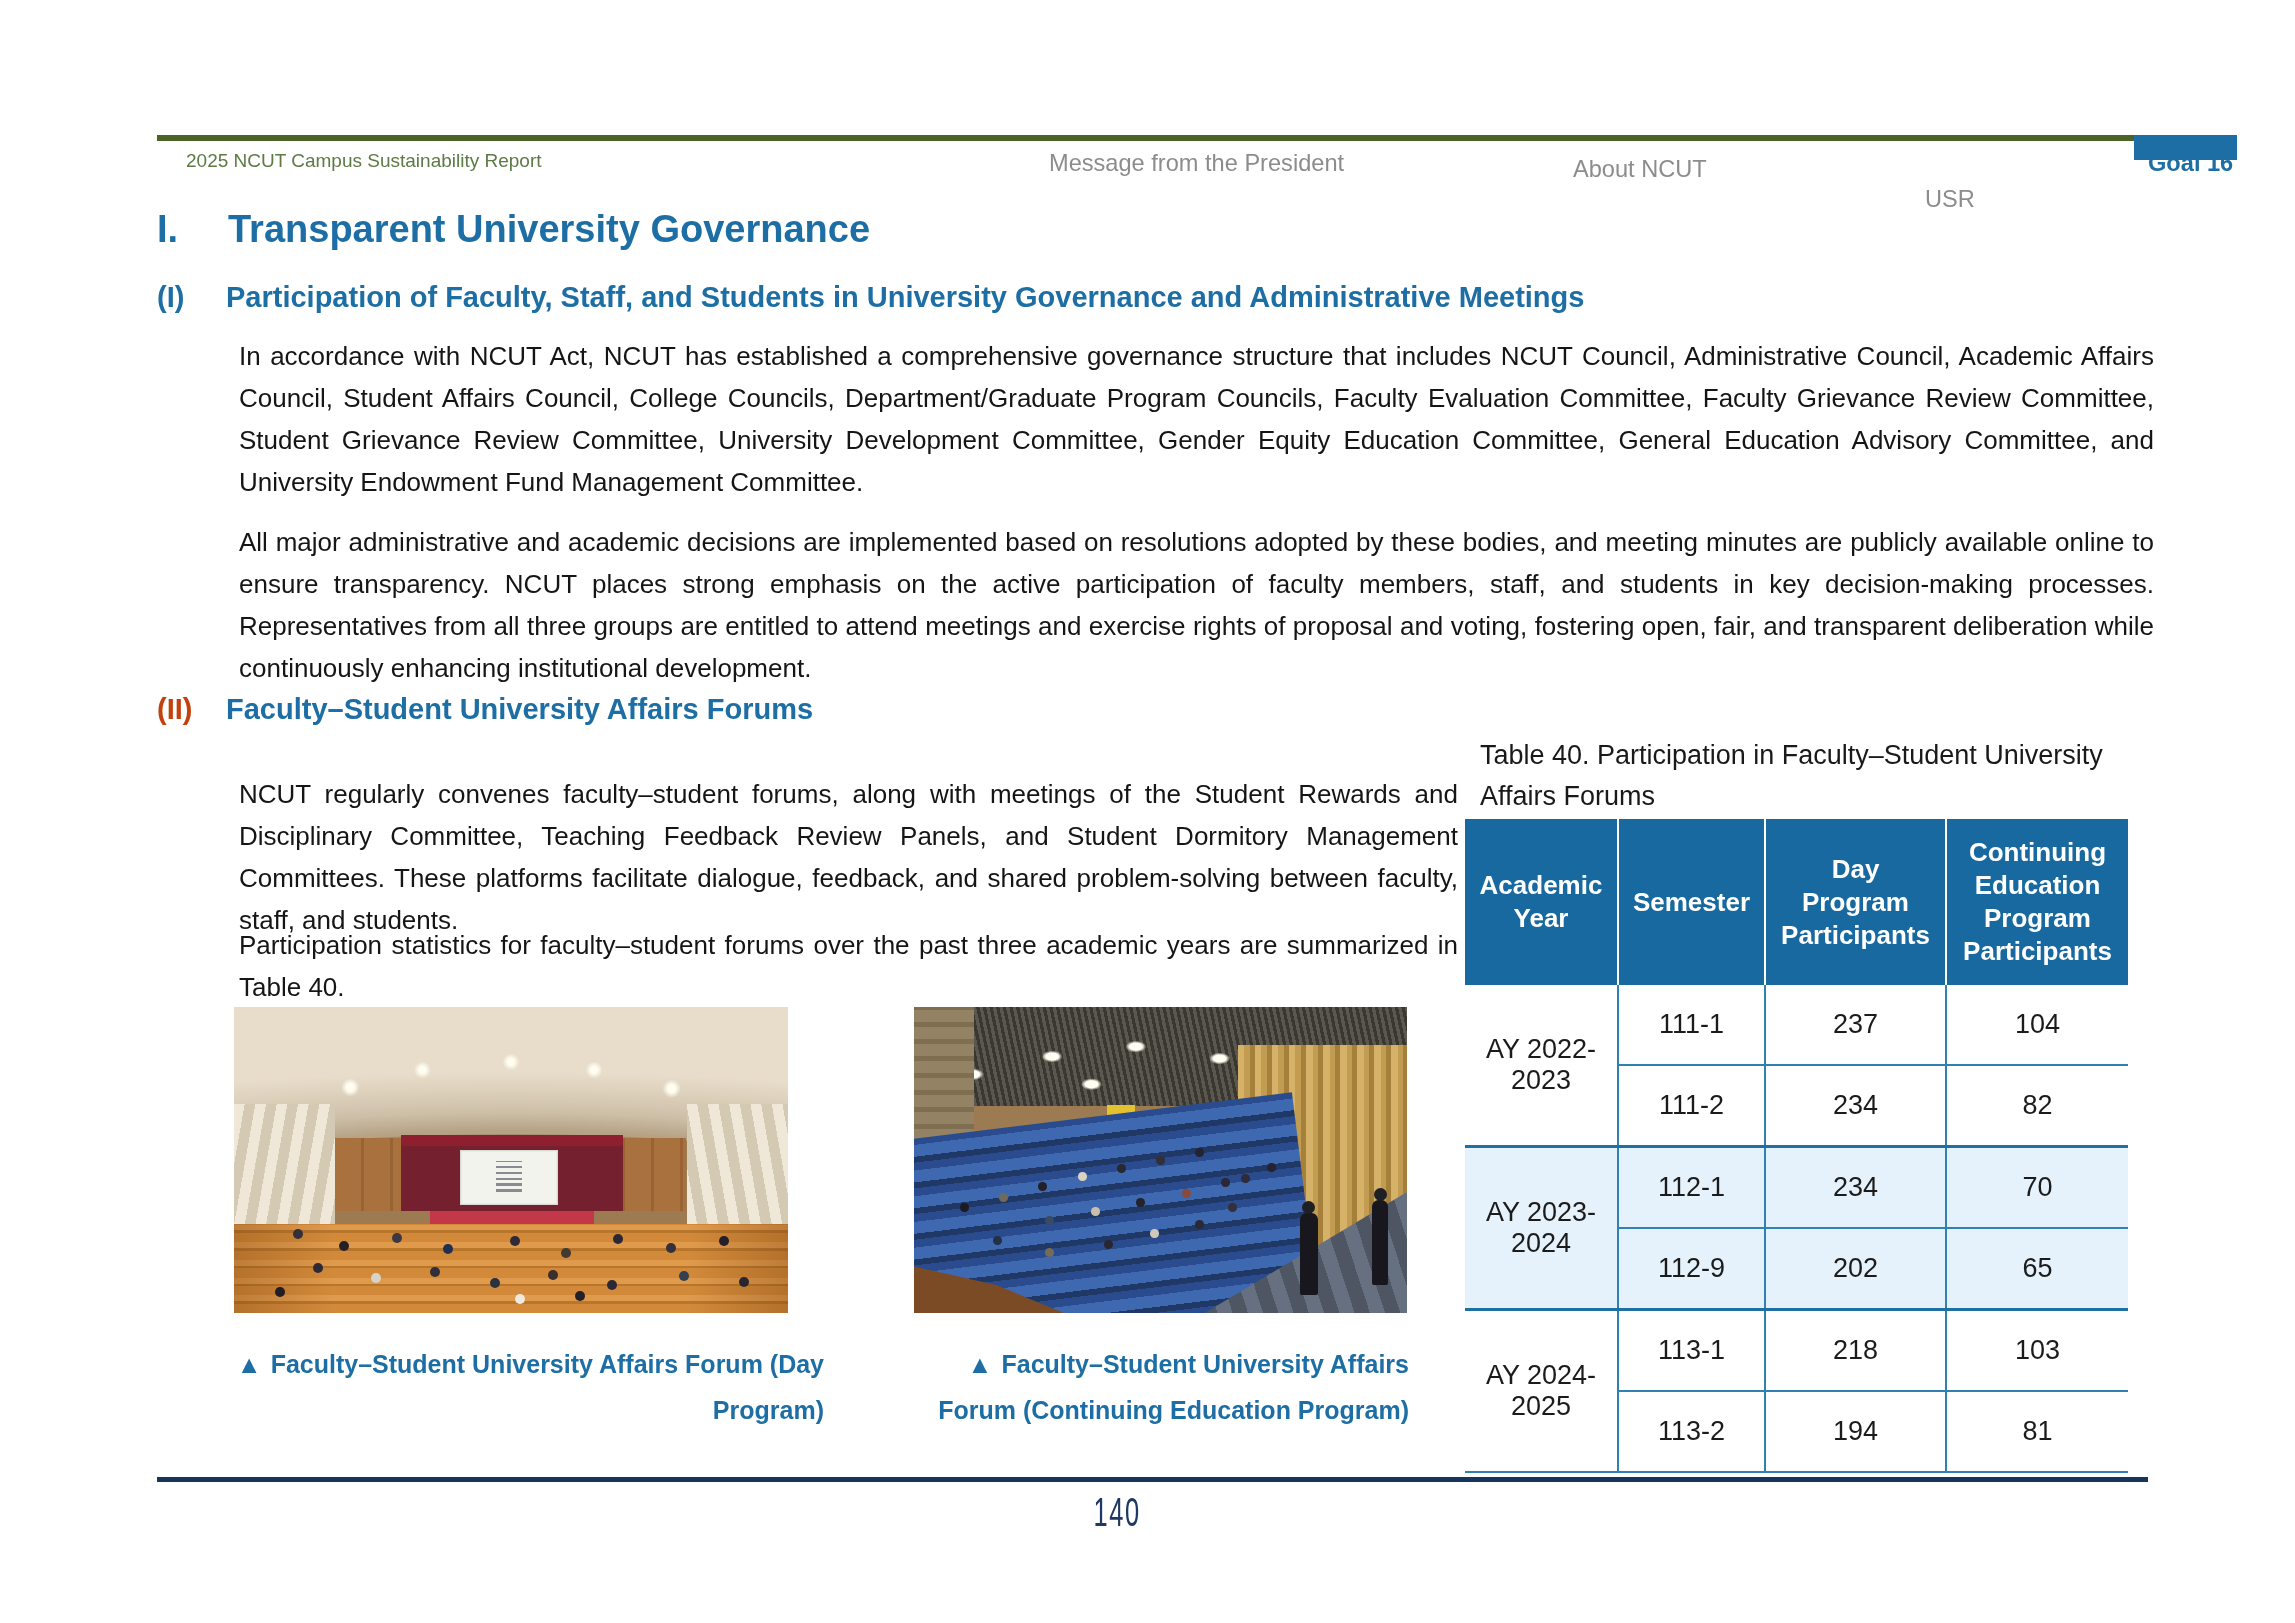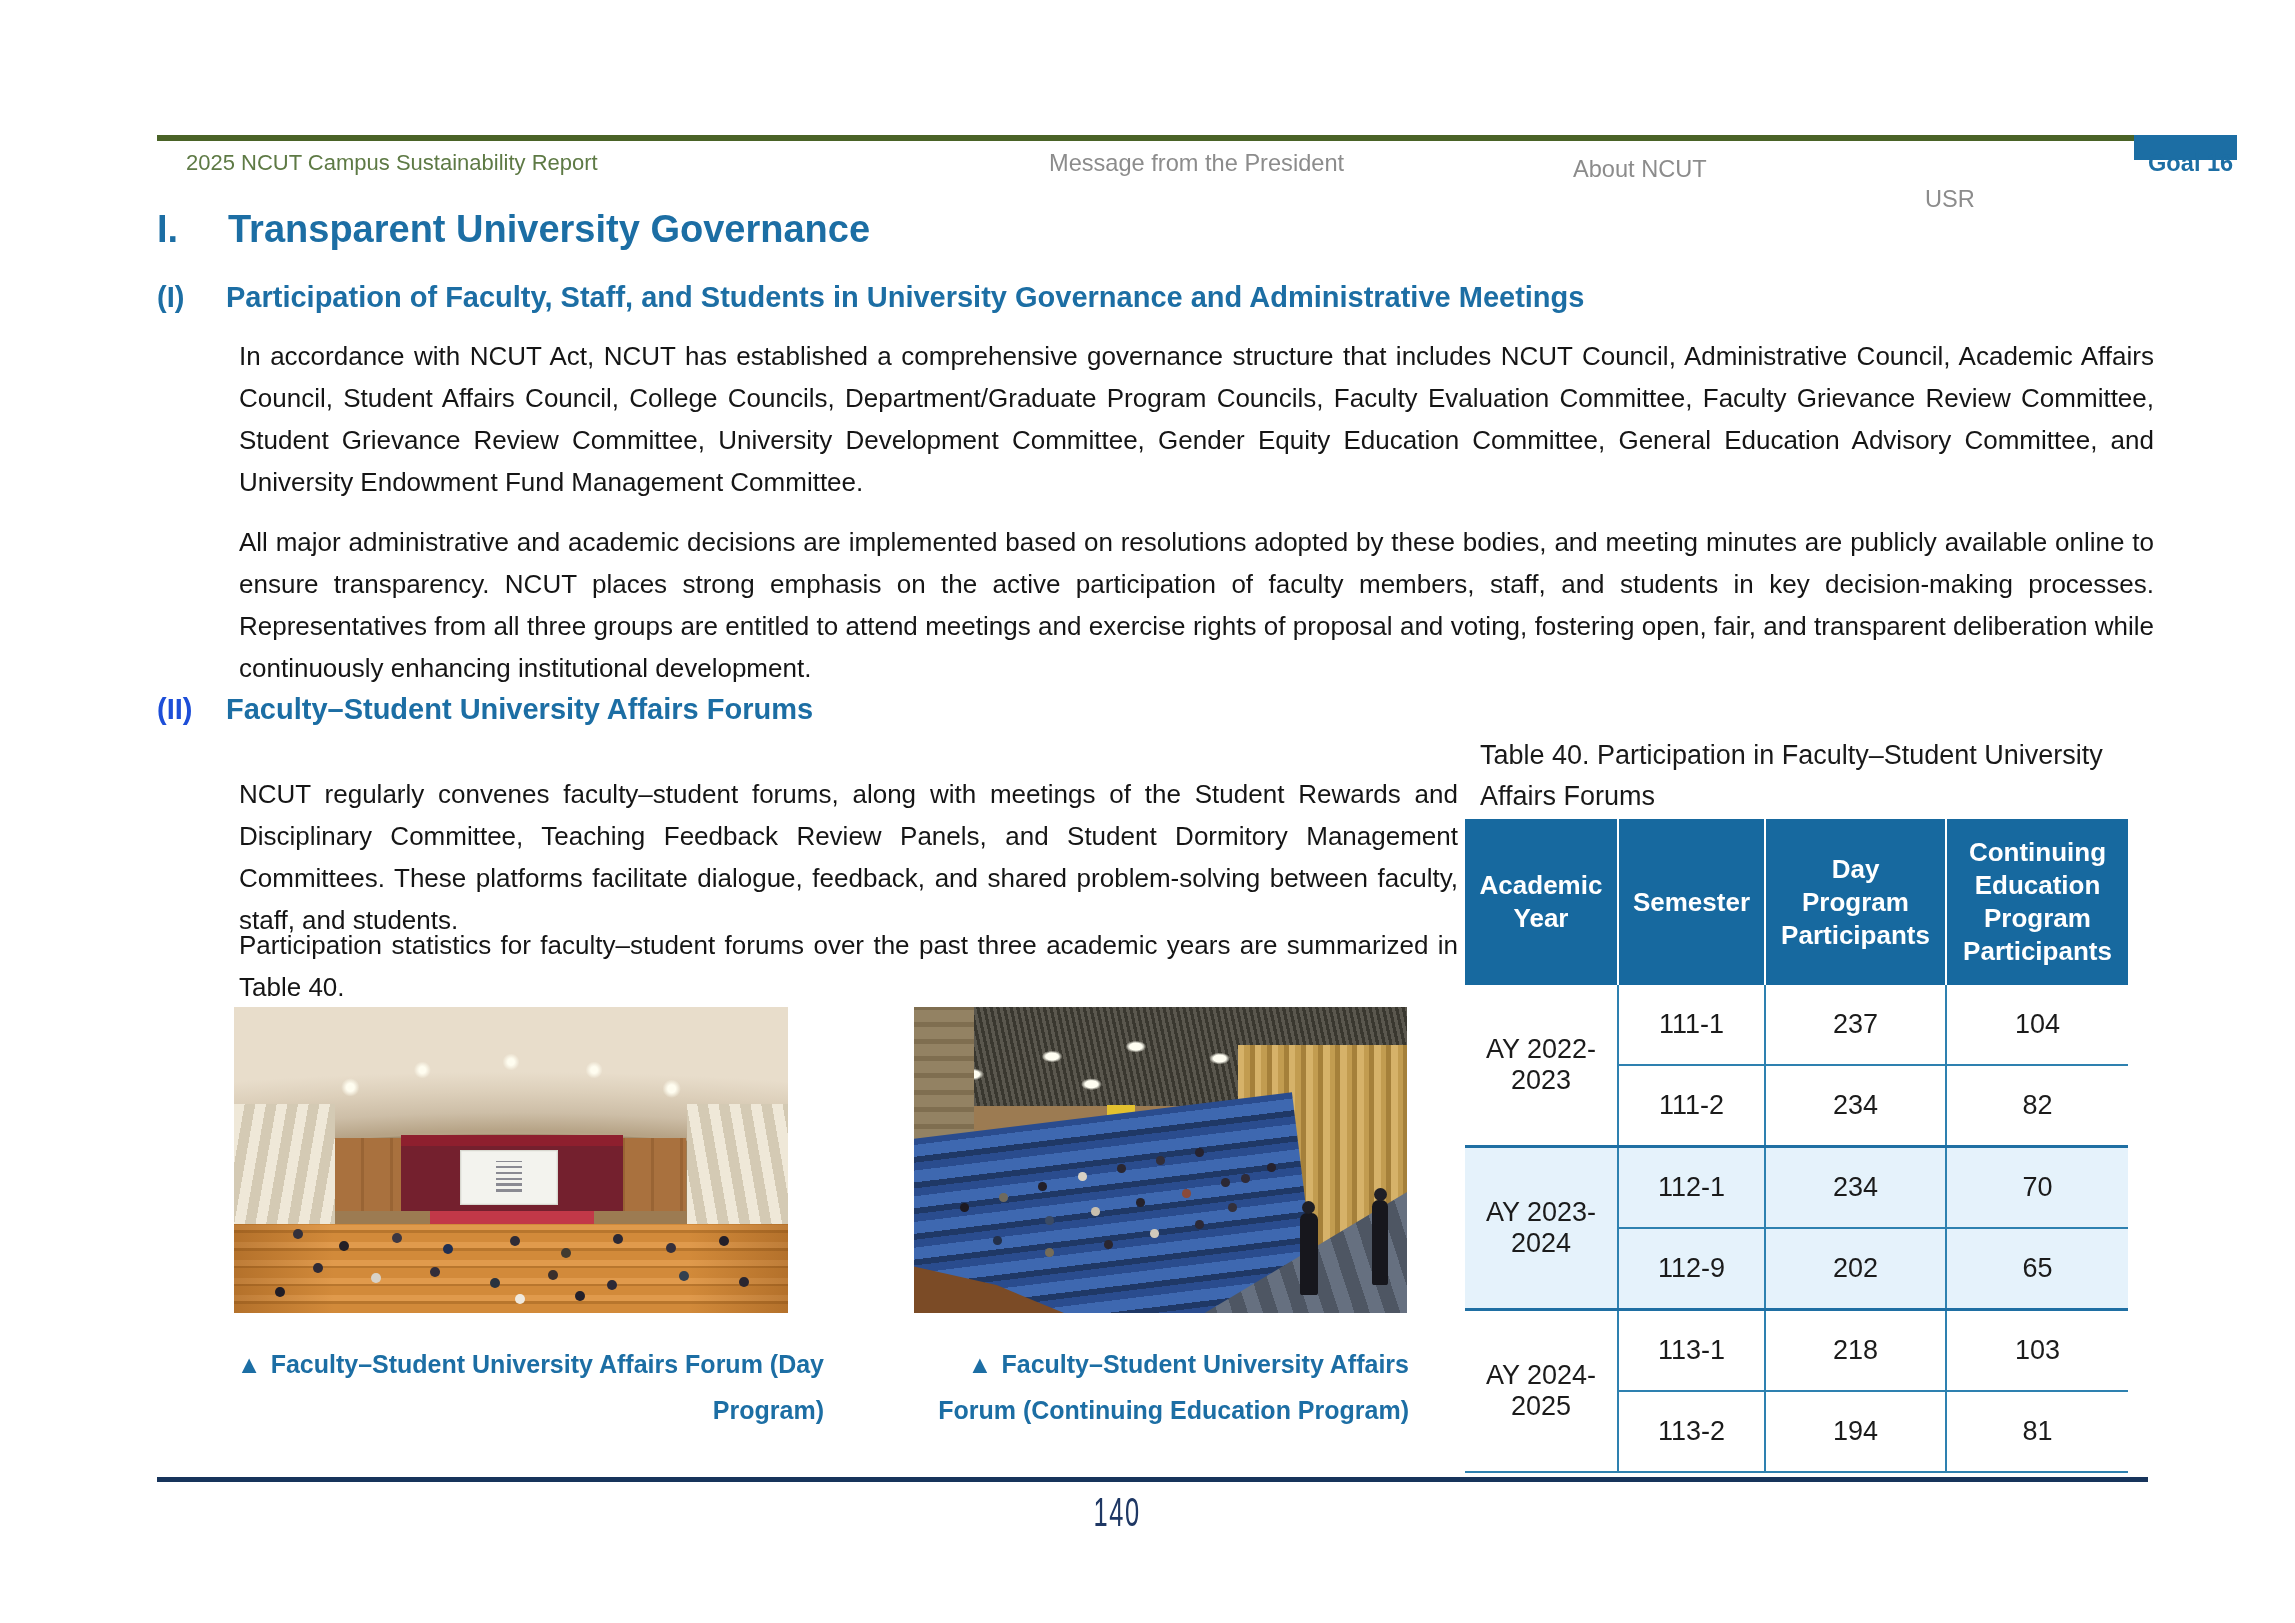--- a/index.html
+++ b/index.html
@@ -3,32 +3,32 @@
 <meta charset="utf-8">
 <style>
   html,body { margin:0; padding:0; background:#e8e8e8; }
   .page {
     position:relative; width:2295px; height:1623px; background:#ffffff;
     font-family:"Liberation Sans", sans-serif; color:#151515; overflow:hidden;
   }
   
   .top-rule { position:absolute; left:157px; top:135px; width:2080px; height:5.9px; background:#4a6327; }
   .top-tab  { position:absolute; left:2134px; top:135px; width:103px; height:25px; background:#1c6ea4; }
-  .brand { position:absolute; left:186px; top:150px; font-size:22px; color:#5e7a45; }
+  .brand { position:absolute; left:186px; top:150px; font-size:19px; color:#5e7a45; }
   .nav-item { position:absolute; top:150px; font-size:23.6px; color:#8c8c8c; }
   .nav-msg   { left:1049px; }
   .nav-about { left:1573px;margin-top:6px; }
   .nav-usr   { left:1925px;margin-top:36px; }
   .nav-goal  { left:2148px; color:#1c6ea4; font-weight:bold; }
   
   .h1-num  { position:absolute; left:157px; top:208px; font-size:38px; font-weight:bold; color:#1c6ea4; }
   .h1-title{ position:absolute; left:228px; top:208px; font-size:38px; font-weight:bold; color:#1c6ea4; }
   .h2-num  { position:absolute; left:157px; top:281px; font-size:29px; font-weight:bold; color:#1c6ea4; }
   .h2-title{ position:absolute; left:226px; top:281px; font-size:29px; font-weight:bold; color:#1c6ea4; }
-  .h3-num  { position:absolute; left:157px; top:693px; font-size:29px; font-weight:bold; color:#1d4ed8; }
+  .h3-num  { position:absolute; left:157px; top:693px; font-size:29px; font-weight:bold; color:#c2410c; }
   .h3-title{ position:absolute; left:226px; top:693px; font-size:29px; font-weight:bold; color:#1c6ea4; }
   
   .para { position:absolute; font-size:26px; line-height:42px; text-align:justify; color:#151515; }
   .p1 { left:239px; top:335px;  width:1915px; }
   .p2 { left:239px; top:521px;  width:1915px; }
   .p3 { left:239px; top:773px; width:1219px; }
   .p4 { left:239px; top:924px; width:1219px; }
   
   .photo { position:absolute; top:1007px; height:306px; overflow:hidden; background:#9c7b52; }
   .photoL { left:234px;  width:554px; }

